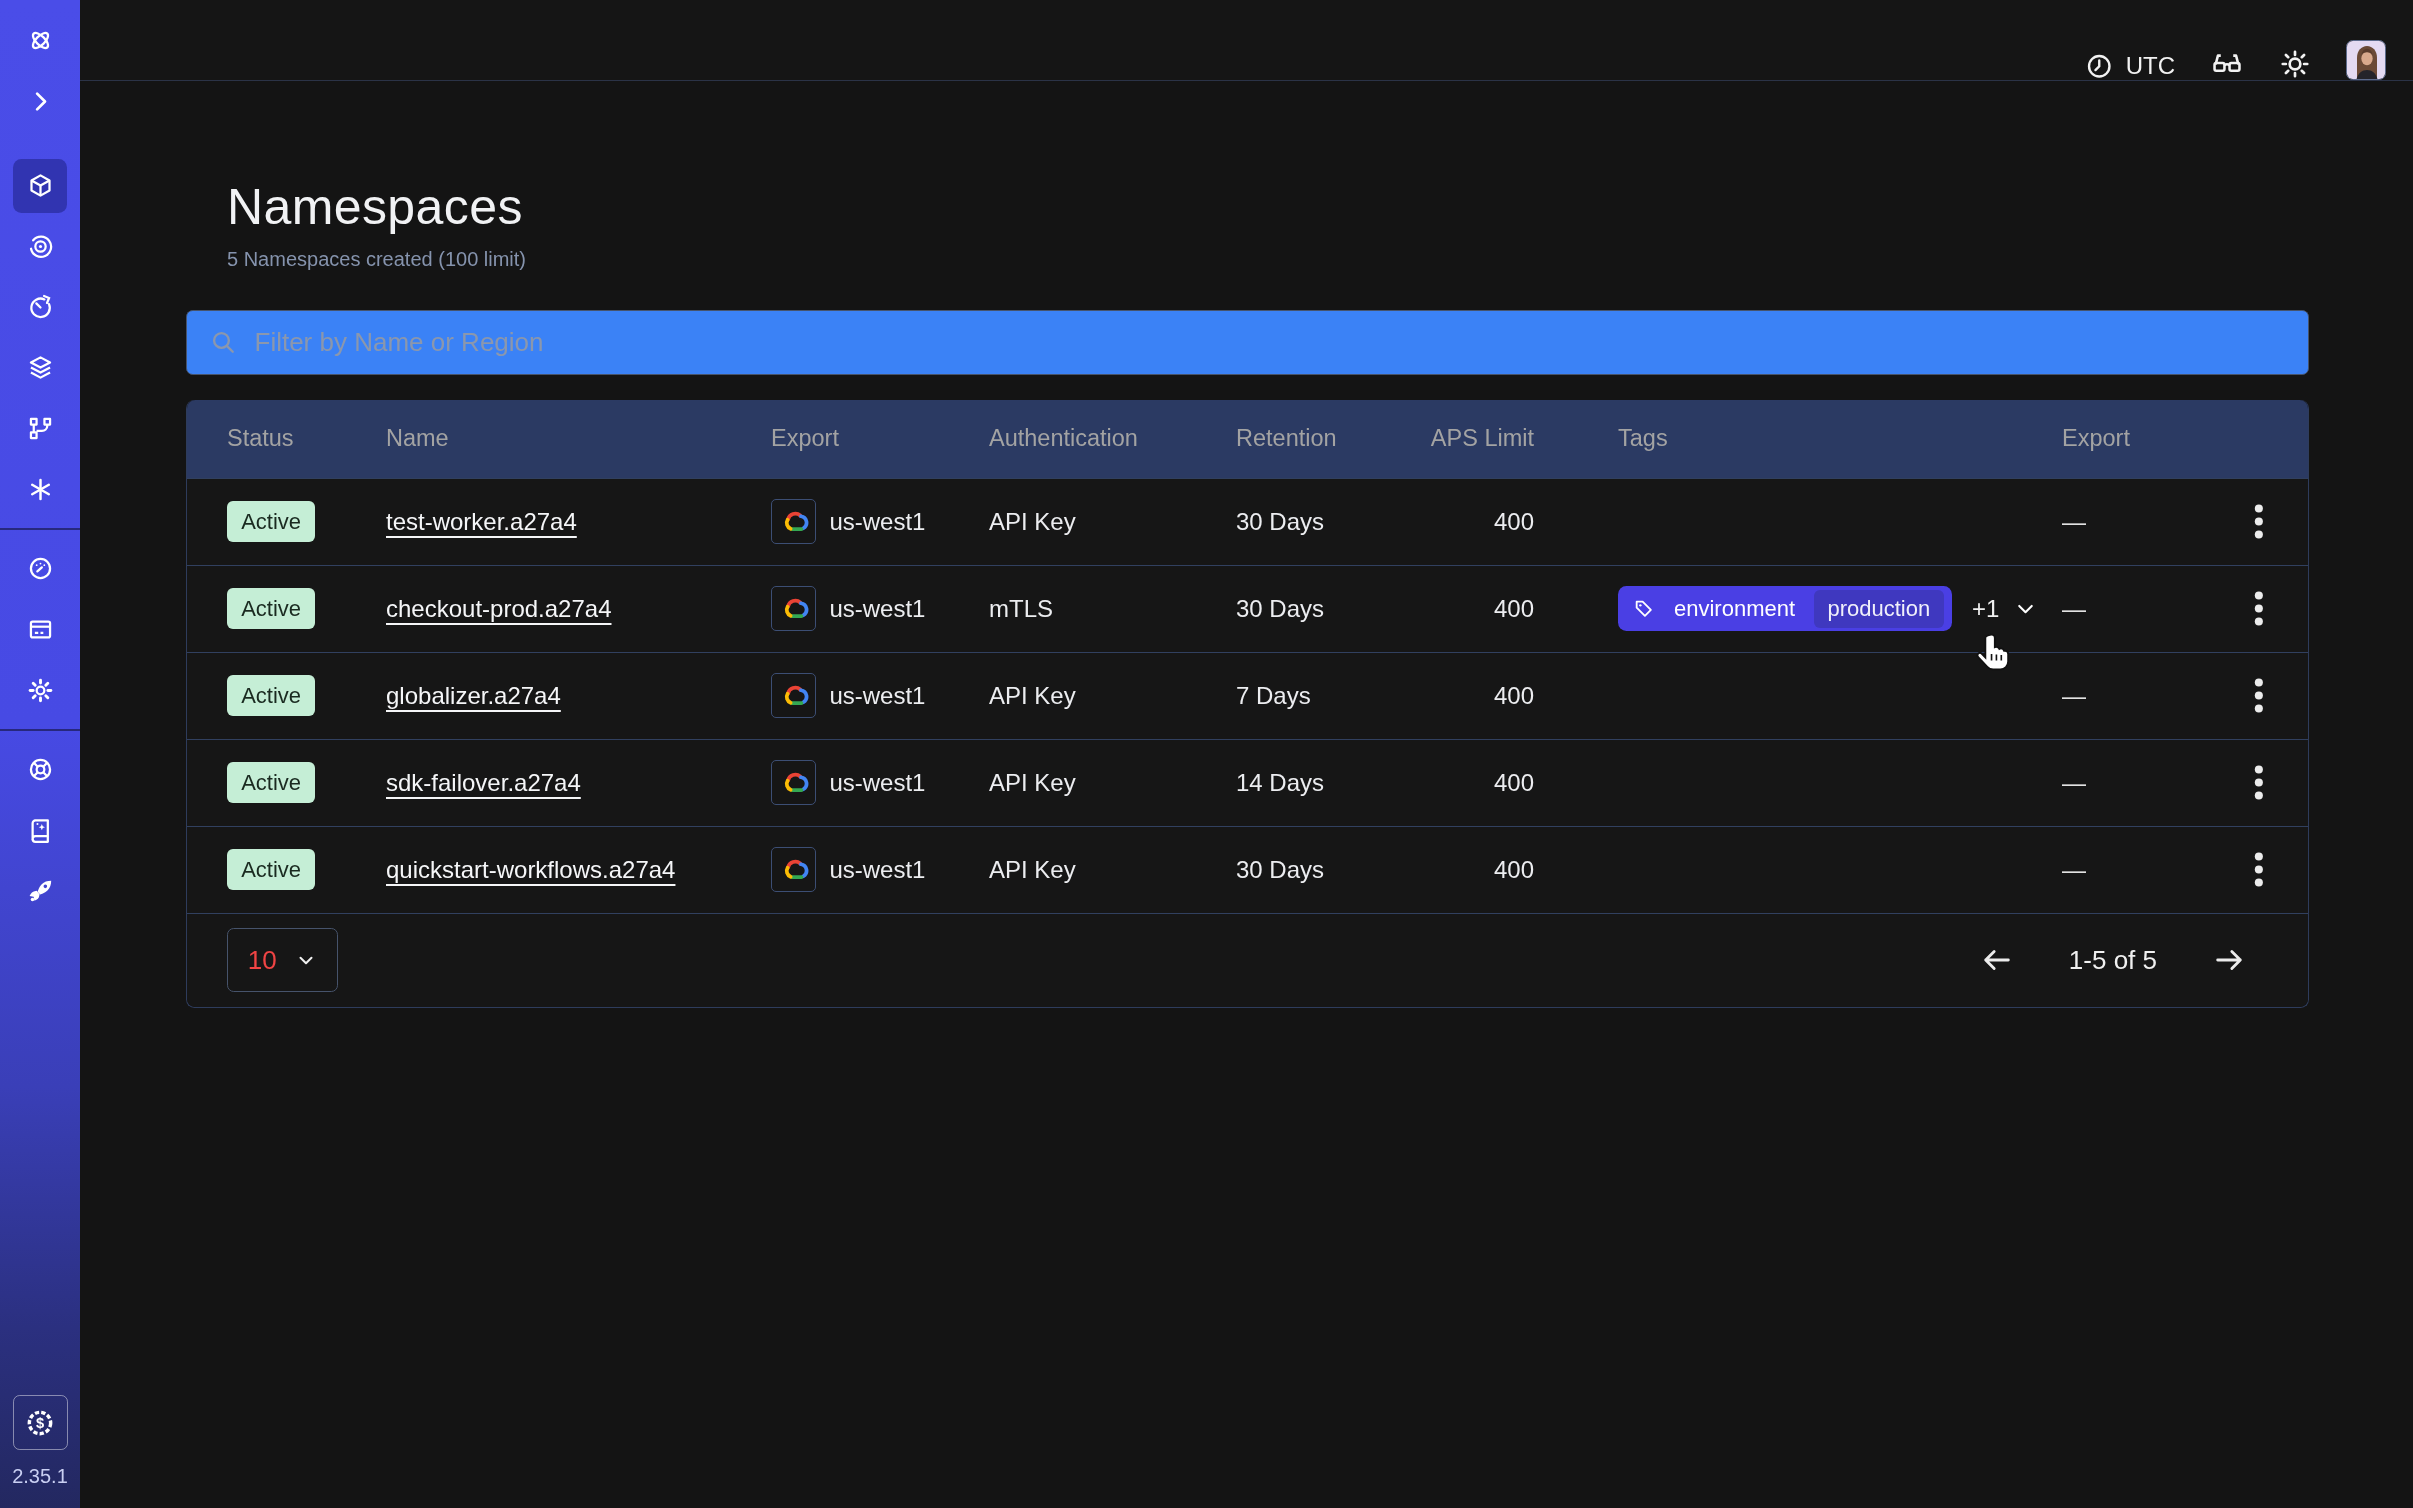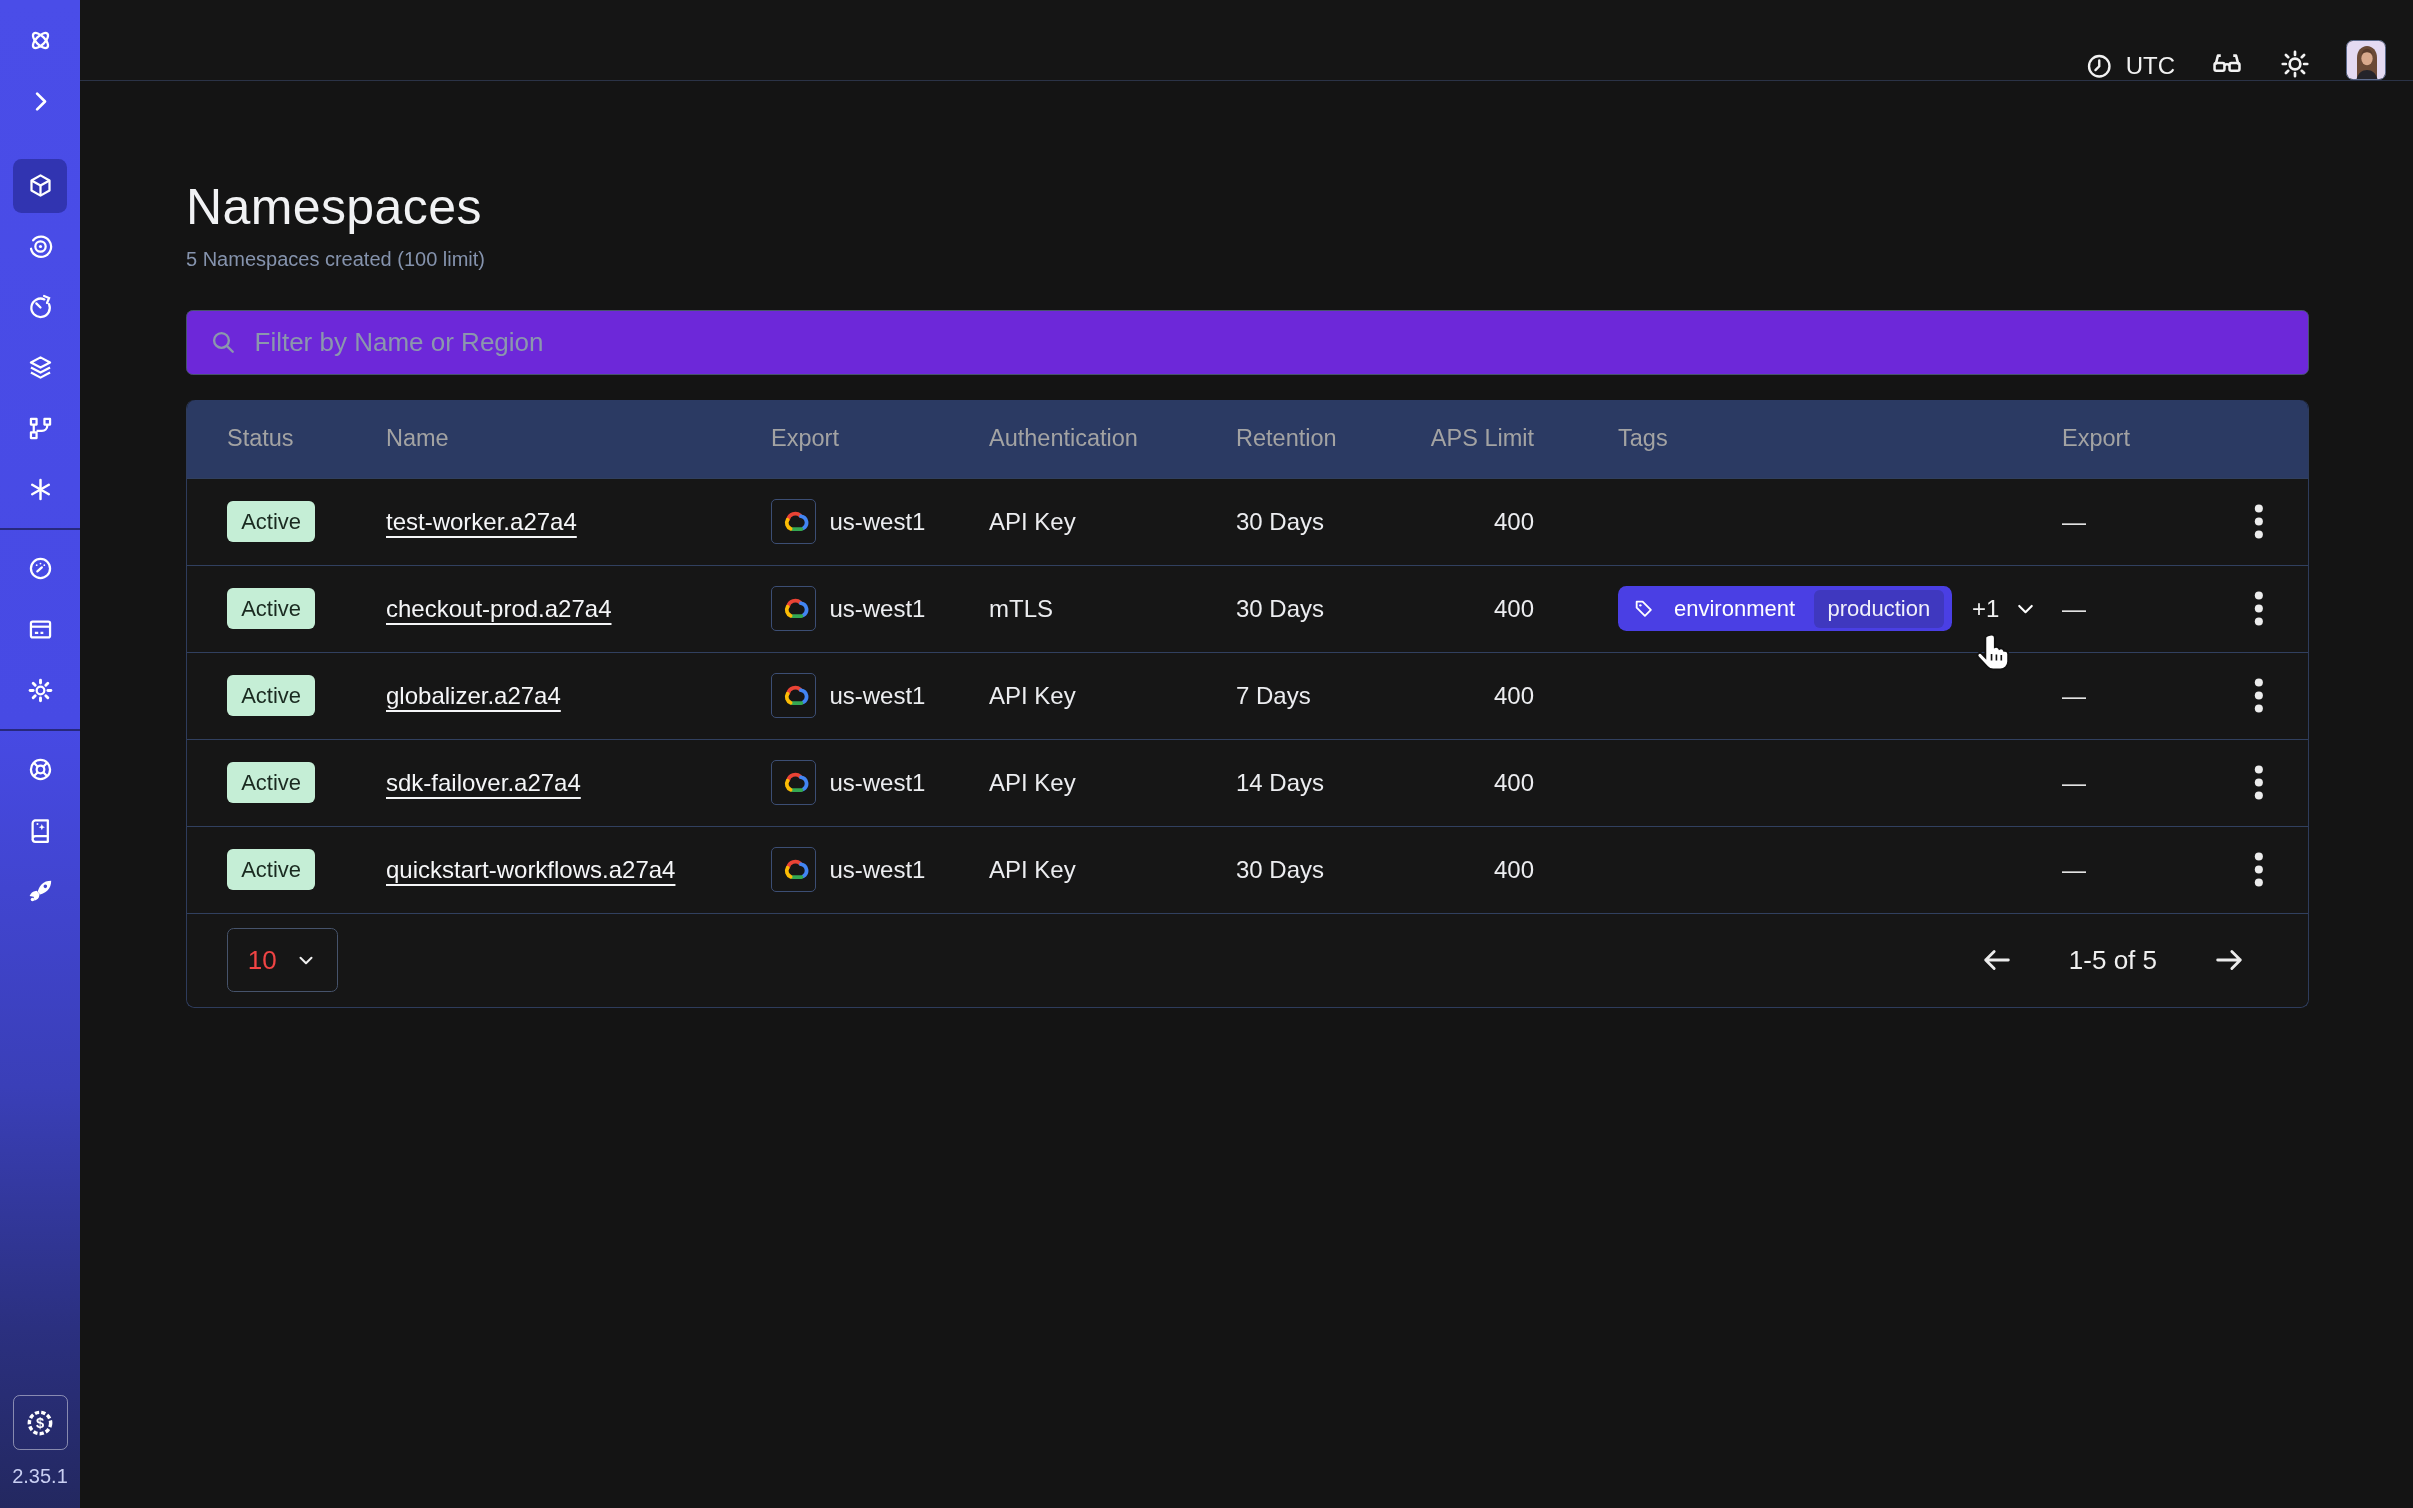--- a/index.html
+++ b/index.html
@@ -22,28 +22,28 @@
   
   .main { flex:1; display:flex; flex-direction:column; }
   .topbar { height:81px; flex:0 0 81px; display:flex; align-items:flex-end; justify-content:flex-end;
     gap:35px; padding-right:27px; border-bottom:1.7px solid #2b3347; background:#151515; }
   .tz { display:flex; align-items:center; gap:11.7px; font-size:24px; color:#f2f2f2; cursor:pointer; }
   .iconbtn { background:none; border:none; cursor:pointer; display:flex; align-items:center; }
   .avatar { width:40px; height:40px; border-radius:6.7px; border:1.7px solid #5d6b8c; overflow:hidden; cursor:pointer; }
 
   .content { padding:0 104px 0 106px; }
 
-  .page-head { display:flex; justify-content:space-between; align-items:flex-start; margin-top:97px; }
+  .page-head { display:flex; justify-content:space-between; align-items:flex-start; margin-top:97px;margin-left:41px; }
   h1.title { font-size:50px; font-weight:500; letter-spacing:0.4px; color:#f1f2f4; }
   .subtitle { margin-top:11.7px; font-size:20px; color:#8593ad; }
   .create-btn { margin-top:10px; background:#4649e2; color:#fff; border:none; border-radius:6.7px;
     height:65px; padding:0 34px; font-size:26px; font-family:inherit; cursor:pointer; }
 
   .searchbox { margin-top:39px; height:65px; border:1.7px solid #46536b; border-radius:6.7px;
-    display:flex; align-items:center; padding:0 22px; gap:17px; background:#6d28d9; }
+    display:flex; align-items:center; padding:0 22px; gap:17px; background:#3b82f6; }
   .searchbox input { flex:1; background:transparent; border:none; outline:none;
     font-size:26px; color:#e8eaf0; font-family:inherit; }
   .searchbox input::placeholder { color:#8b97ad; }
 
   
   .card { margin-top:25px; border-radius:8.4px; border:0.8px solid #2e3c5c; border-top:none; }
   .grid-row { display:grid; align-items:center; padding-left:40px;
     grid-template-columns:159px 385px 218px 247px 193px 105px 528px 147px 1fr; }
   .thead { height:78px; background:#2b3a63; border-radius:8.4px 8.4px 0 0; font-size:23.5px; color:#a3a3a3; font-weight:400; }
   .th-aps { text-align:right; }

